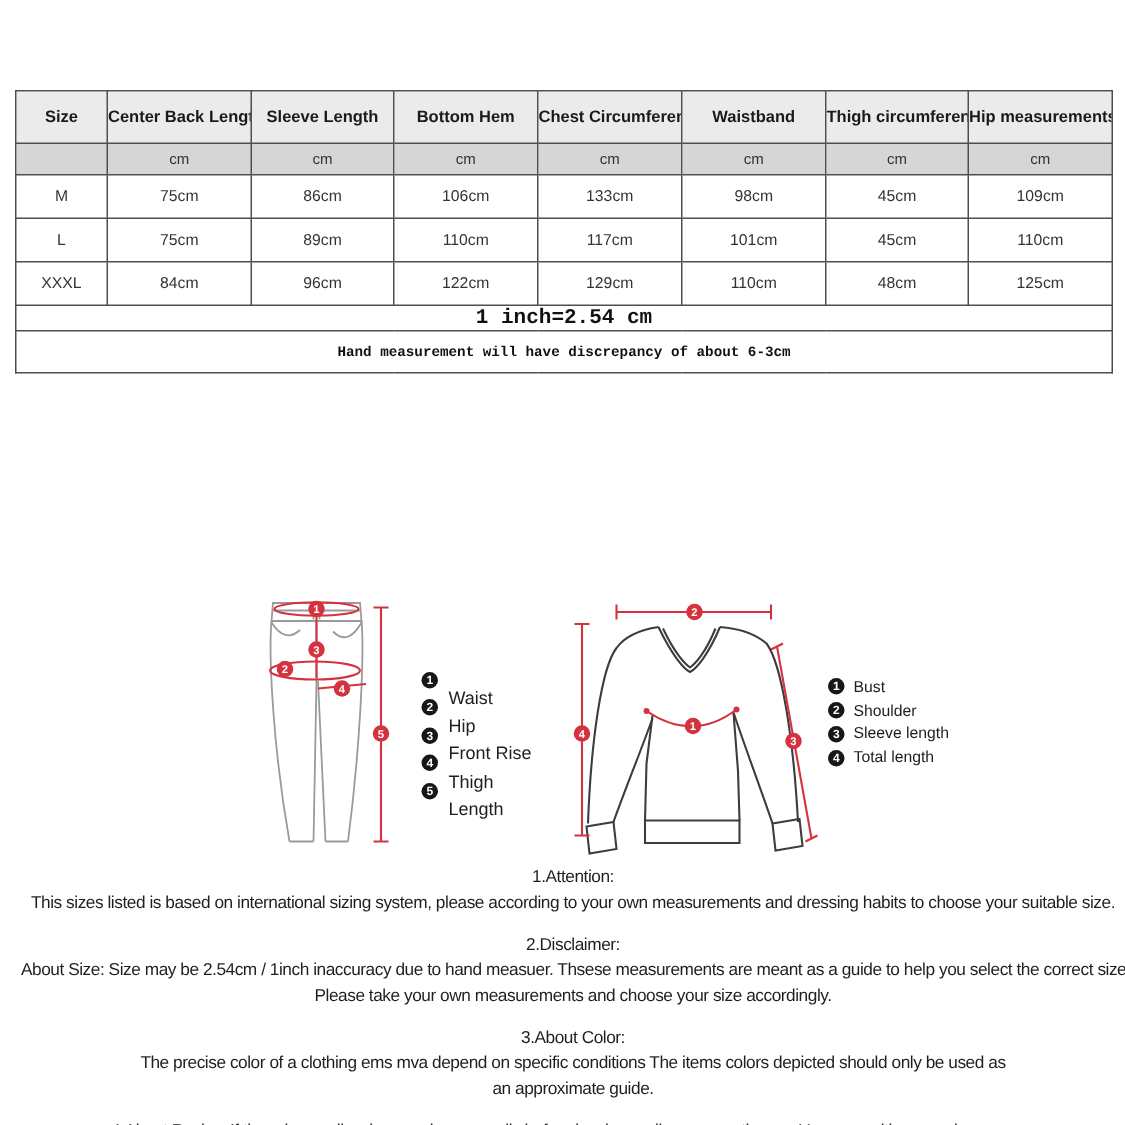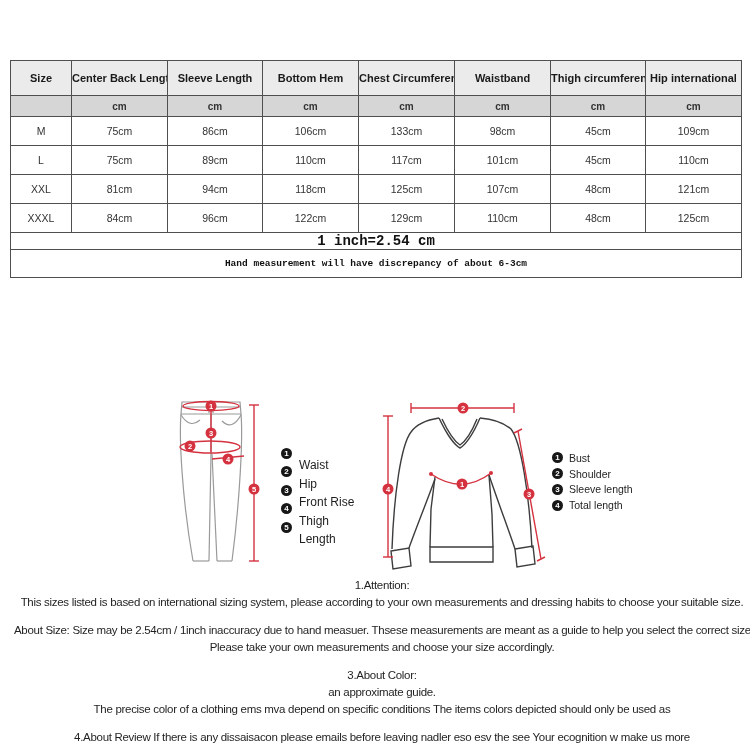--- a/index.html
+++ b/index.html
@@ -5,21 +5,21 @@
   html,body{margin:0;padding:0;background:#fff;}
   body{width:750px;height:750px;position:relative;overflow:hidden;
        font-family:"Liberation Sans",sans-serif;color:#222;}
 
   
   .size-table{position:absolute;left:10px;top:60px;width:731px;
     border-collapse:collapse;table-layout:fixed;}
   .size-table td,.size-table th{border:1px solid #4f4f4f;text-align:center;
     vertical-align:middle;padding:0;overflow:hidden;white-space:nowrap;}
   .size-table th{height:34px;font-size:11px;font-weight:bold;color:#1a1a1a;}
-  .row-unit td{height:20px;font-size:10px;color:#333;font-weight:bold;}
+  .row-unit td{height:20px;font-size:10px;color:#333;}
   .row-data td{height:28px;font-size:10.5px;color:#333;}
   .row-conv td{height:15px;font-family:"Liberation Mono",monospace;
     font-weight:bold;font-size:14px;color:#111;}
   .row-note td{height:27px;font-family:"Liberation Mono",monospace;
     font-weight:bold;font-size:9.5px;color:#111;}
 
   
   .diagram{position:absolute;}
   .legend{position:absolute;}
   .legend-item{display:flex;align-items:center;}
@@ -53,21 +53,21 @@
   </colgroup>
   <tbody>
       <tr style="background:#ebebeb">
     <th>Size</th>
     <th>Center Back Length</th>
     <th>Sleeve Length</th>
     <th>Bottom Hem</th>
     <th>Chest Circumference</th>
     <th>Waistband</th>
     <th>Thigh circumference</th>
-    <th>Hip international</th>
+    <th>Hip measurements</th>
   </tr>
   <tr class="row-unit" style="background:#d6d6d6">
     <td></td>
     <td>cm</td>
     <td>cm</td>
     <td>cm</td>
     <td>cm</td>
     <td>cm</td>
     <td>cm</td>
     <td>cm</td>
@@ -84,30 +84,20 @@
   </tr>
   <tr class="row-data">
     <td>L</td>
     <td>75cm</td>
     <td>89cm</td>
     <td>110cm</td>
     <td>117cm</td>
     <td>101cm</td>
     <td>45cm</td>
     <td>110cm</td>
-  </tr>
-  <tr class="row-data">
-    <td>XXL</td>
-    <td>81cm</td>
-    <td>94cm</td>
-    <td>118cm</td>
-    <td>125cm</td>
-    <td>107cm</td>
-    <td>48cm</td>
-    <td>121cm</td>
   </tr>
   <tr class="row-data">
     <td>XXXL</td>
     <td>84cm</td>
     <td>96cm</td>
     <td>122cm</td>
     <td>129cm</td>
     <td>110cm</td>
     <td>48cm</td>
     <td>125cm</td>
@@ -240,25 +230,26 @@
     <span class="legend-label">Total length</span>
   </div>
 </div>
 
 <div class="notes">
   <div class="note-section">
     <div class="note-line">1.Attention:</div>
     <div class="note-line">This sizes listed is based on international sizing system, please according to your own measurements and dressing habits to choose your suitable size.</div>
   </div>
   <div class="note-section">
+    <div class="note-line">2.Disclaimer:</div>
     <div class="note-line">About Size: Size may be 2.54cm / 1inch inaccuracy due to hand measuer. Thsese measurements are meant as a guide to help you select the correct size.</div>
     <div class="note-line">Please take your own measurements and choose your size accordingly.</div>
   </div>
   <div class="note-section">
     <div class="note-line">3.About Color:</div>
+    <div class="note-line">The precise color of a clothing ems mva depend on specific conditions The items colors depicted should only be used as</div>
     <div class="note-line">an approximate guide.</div>
-    <div class="note-line">The precise color of a clothing ems mva depend on specific conditions The items colors depicted should only be used as</div>
   </div>
   <div class="note-section">
     <div class="note-line">4.About Review If there is any dissaisacon please emails before leaving nadler eso esv the see Your ecognition w make us more</div>
 
   </div>
 </div>
 
 </body></html>

